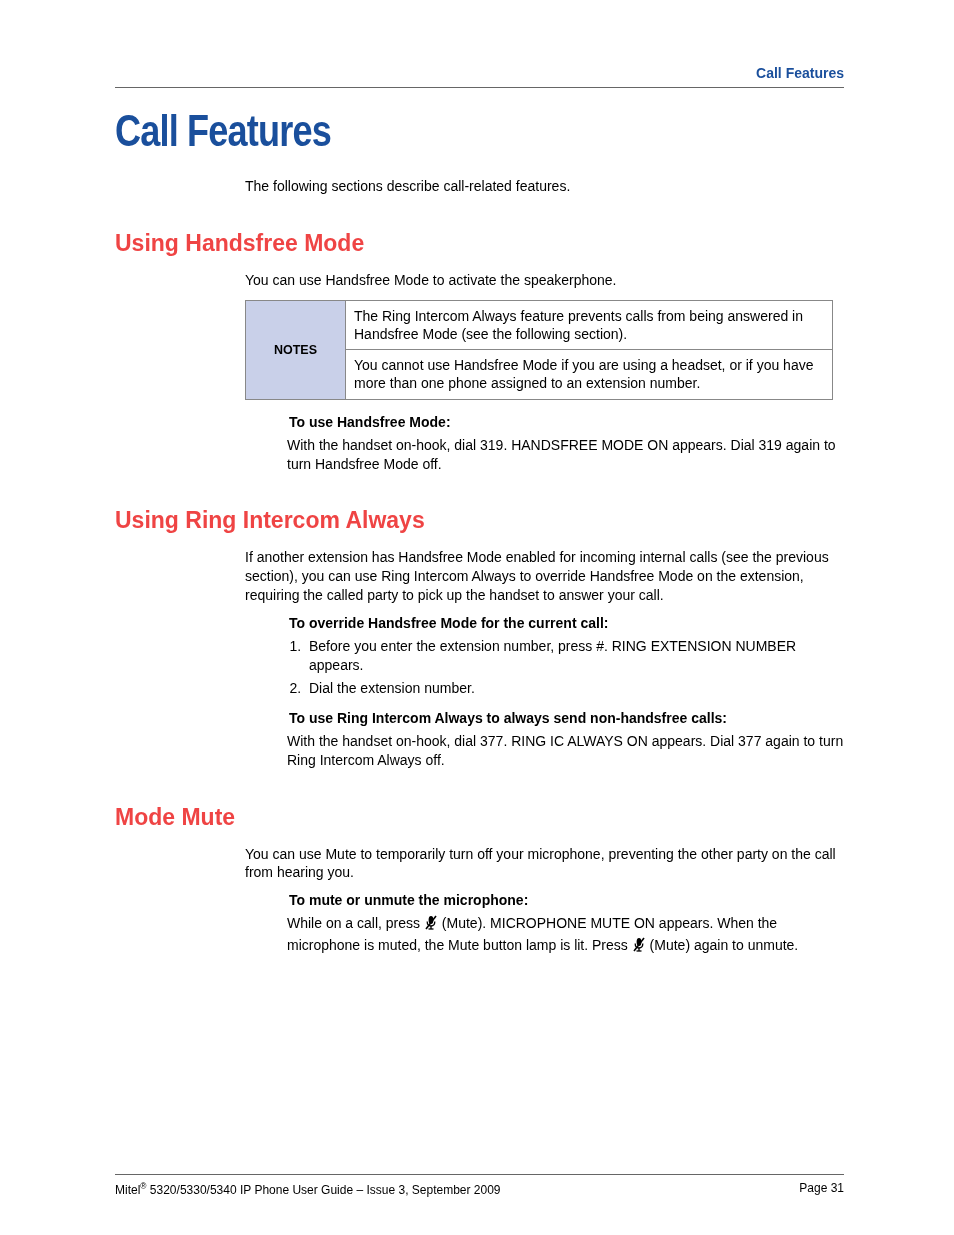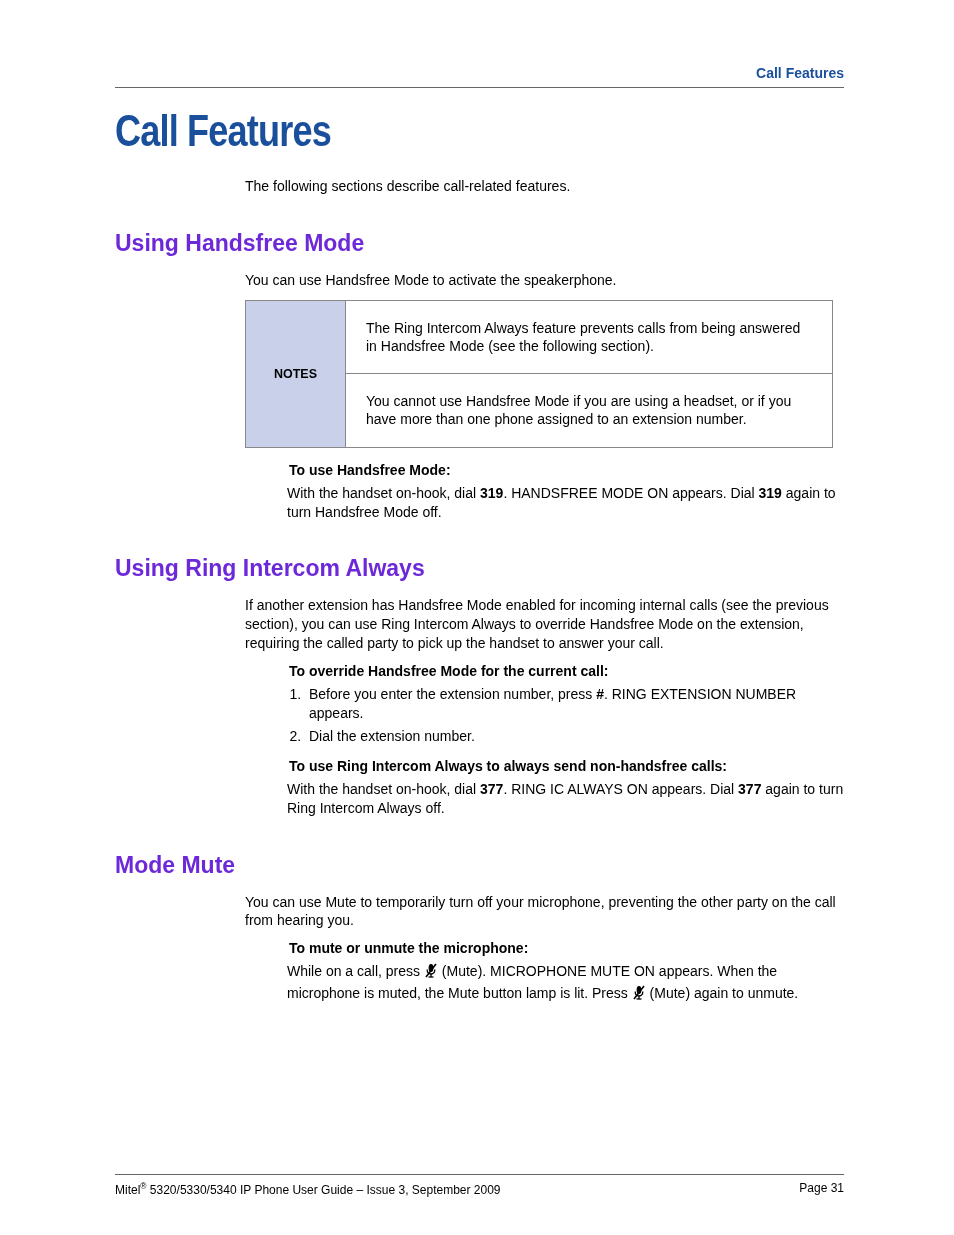--- a/index.html
+++ b/index.html
@@ -39,21 +39,21 @@
     transform: scaleX(0.82);
     transform-origin: left center;
     margin-bottom: 22px;
   }
   .intro-text {
     margin-left: 130px;
     font-size: 14px;
     margin-bottom: 36px;
   }
   .section-heading {
-    color: #6d28d9;
+    color: #ef4444;
     font-size: 23px;
     font-weight: bold;
     margin-top: 14px;
     margin-bottom: 14px;
   }
   .body-block {
     margin-left: 130px;
   }
   .body-para {
     font-size: 14px;
@@ -71,21 +71,21 @@
     border: 1px solid #888;
     font-weight: bold;
     font-size: 12.5px;
     padding: 6px 10px;
     vertical-align: middle;
     text-align: center;
     width: 100px;
   }
   .notes-items-cell {
     border: 1px solid #888;
-    padding: 12px;
+    padding: 0;
     vertical-align: top;
   }
   .notes-item {
     font-size: 14px;
     line-height: 1.3;
     padding: 6px 8px;
   }
   .bold-step-heading {
     font-weight: bold;
     font-size: 14px;
@@ -101,21 +101,21 @@
   ol.num-list {
     margin-left: 60px;
     margin-bottom: 12px;
   }
   ol.num-list li {
     font-size: 14px;
     line-height: 1.35;
     padding-left: 4px;
     margin-bottom: 4px;
   }
-  .b { font-weight: bold; text-align: right; }
+  .b { font-weight: normal; text-align: right; }
   .mute-icon {
     display: inline-block;
     vertical-align: -3px;
   }
   .footer {
     position: absolute;
     left: 115px;
     right: 110px;
     bottom: 38px;
   }

